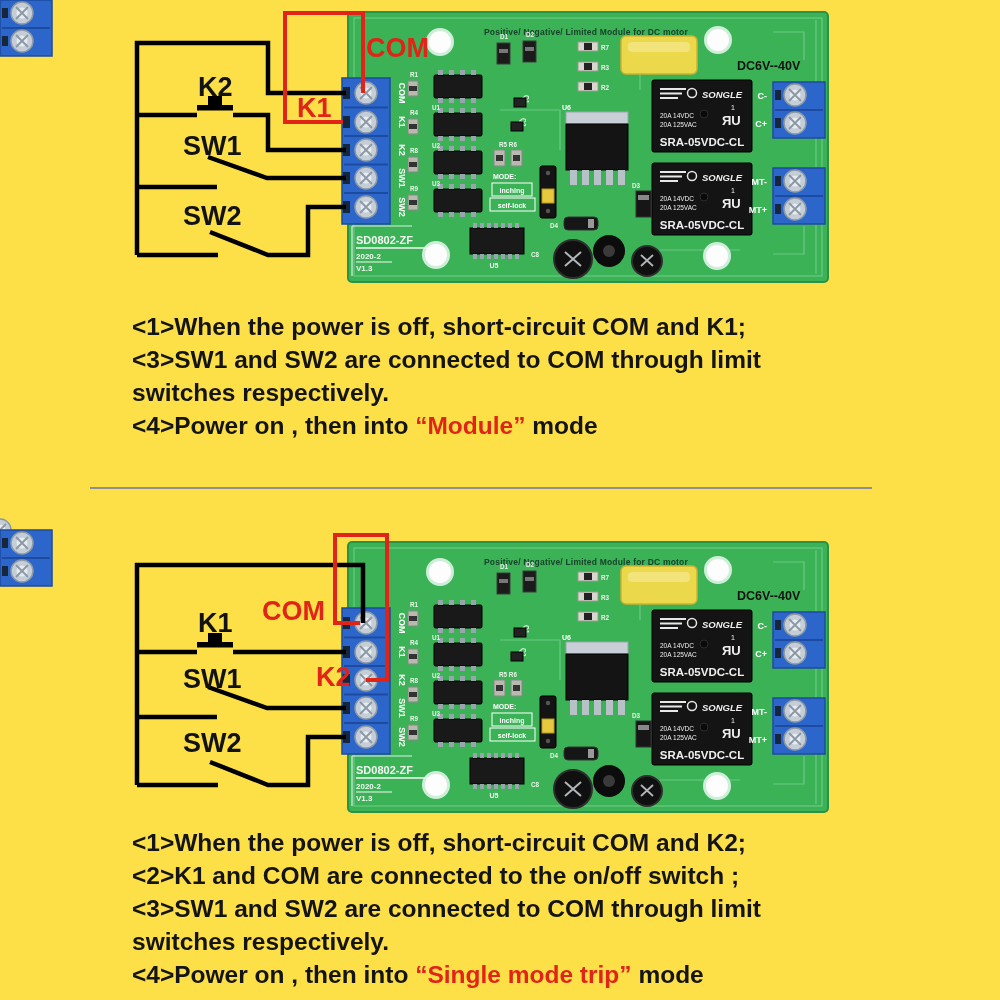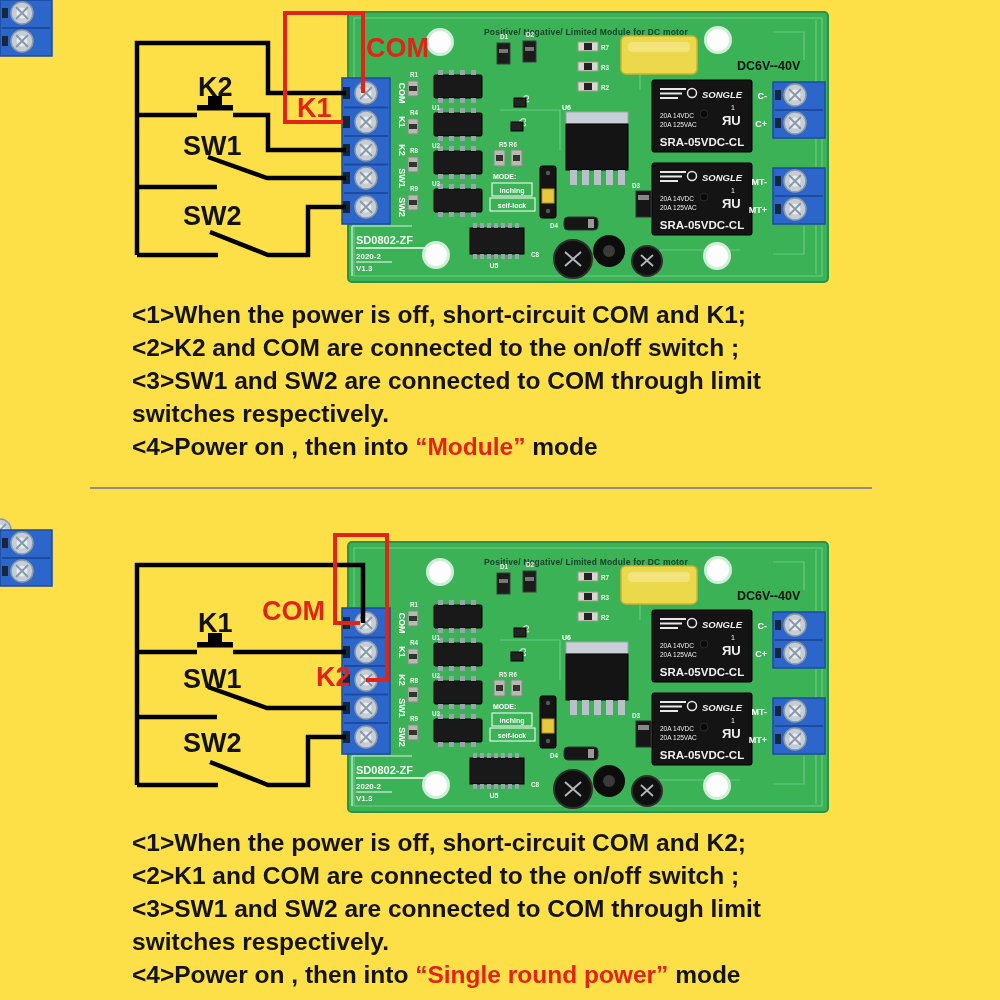--- a/index.html
+++ b/index.html
@@ -308,31 +308,30 @@
     <path class="wire" d="M210,762 L268,785 H308 V737 H346"></path>
     <path class="redwire" d="M360,623 H335 V535 H387 V680 H366"></path>
     <text x="198" y="632" class="wlabel">K1</text>
     <text x="183" y="688" class="wlabel">SW1</text>
     <text x="183" y="752" class="wlabel">SW2</text>
     <text x="262" y="620" class="rlabel">COM</text>
     <text x="316" y="686" class="rlabel">K2</text>
   </g>
 </svg>
 
-  <div class="instr" style="top:298px">
+  <div class="instr" style="top:310px">
     <div>&lt;1&gt;When the power is off, short-circuit COM and K1;</div>
-    <div>&lt;2&gt;K2 and COM are connected to the on/off switch ;</div>
     <div>&lt;3&gt;SW1 and SW2 are connected to COM through limit</div>
     <div>switches respectively.</div>
     <div><span>&lt;4&gt;Power on , then into </span><span class="red">“Module”</span><span> mode</span></div>
   </div>
 
   <div class="divider"></div>
 
   <div class="instr" style="top:826px">
     <div>&lt;1&gt;When the power is off, short-circuit COM and K2;</div>
     <div>&lt;2&gt;K1 and COM are connected to the on/off switch ;</div>
     <div>&lt;3&gt;SW1 and SW2 are connected to COM through limit</div>
     <div>switches respectively.</div>
-    <div><span>&lt;4&gt;Power on , then into </span><span class="red">“Single round power”</span><span> mode</span></div>
+    <div><span>&lt;4&gt;Power on , then into </span><span class="red">“Single mode trip”</span><span> mode</span></div>
   </div>
 
 </div>
 
 </body></html>

